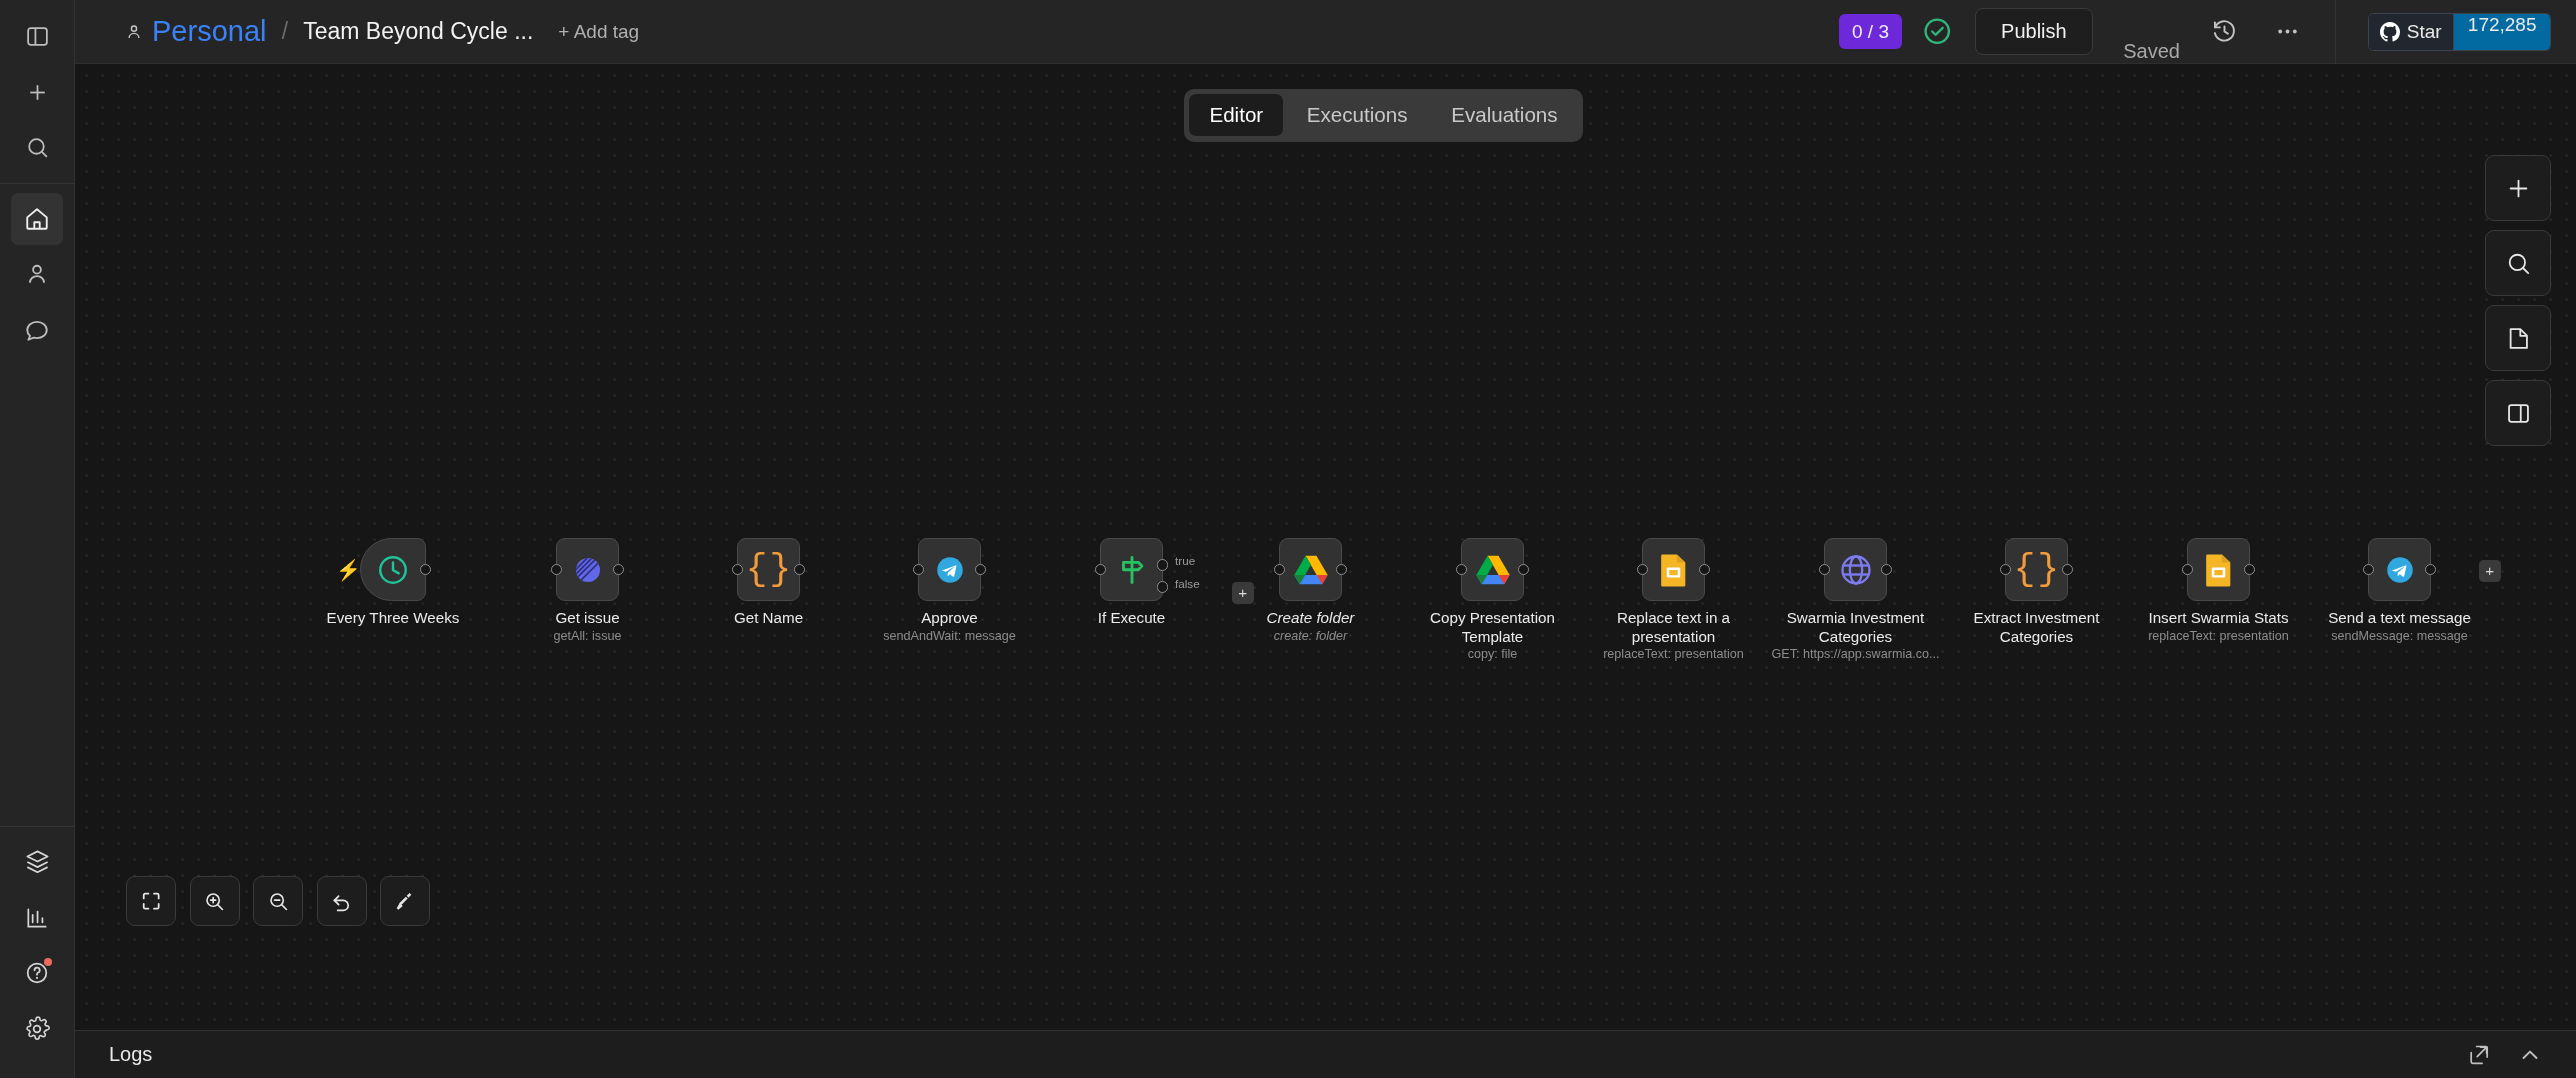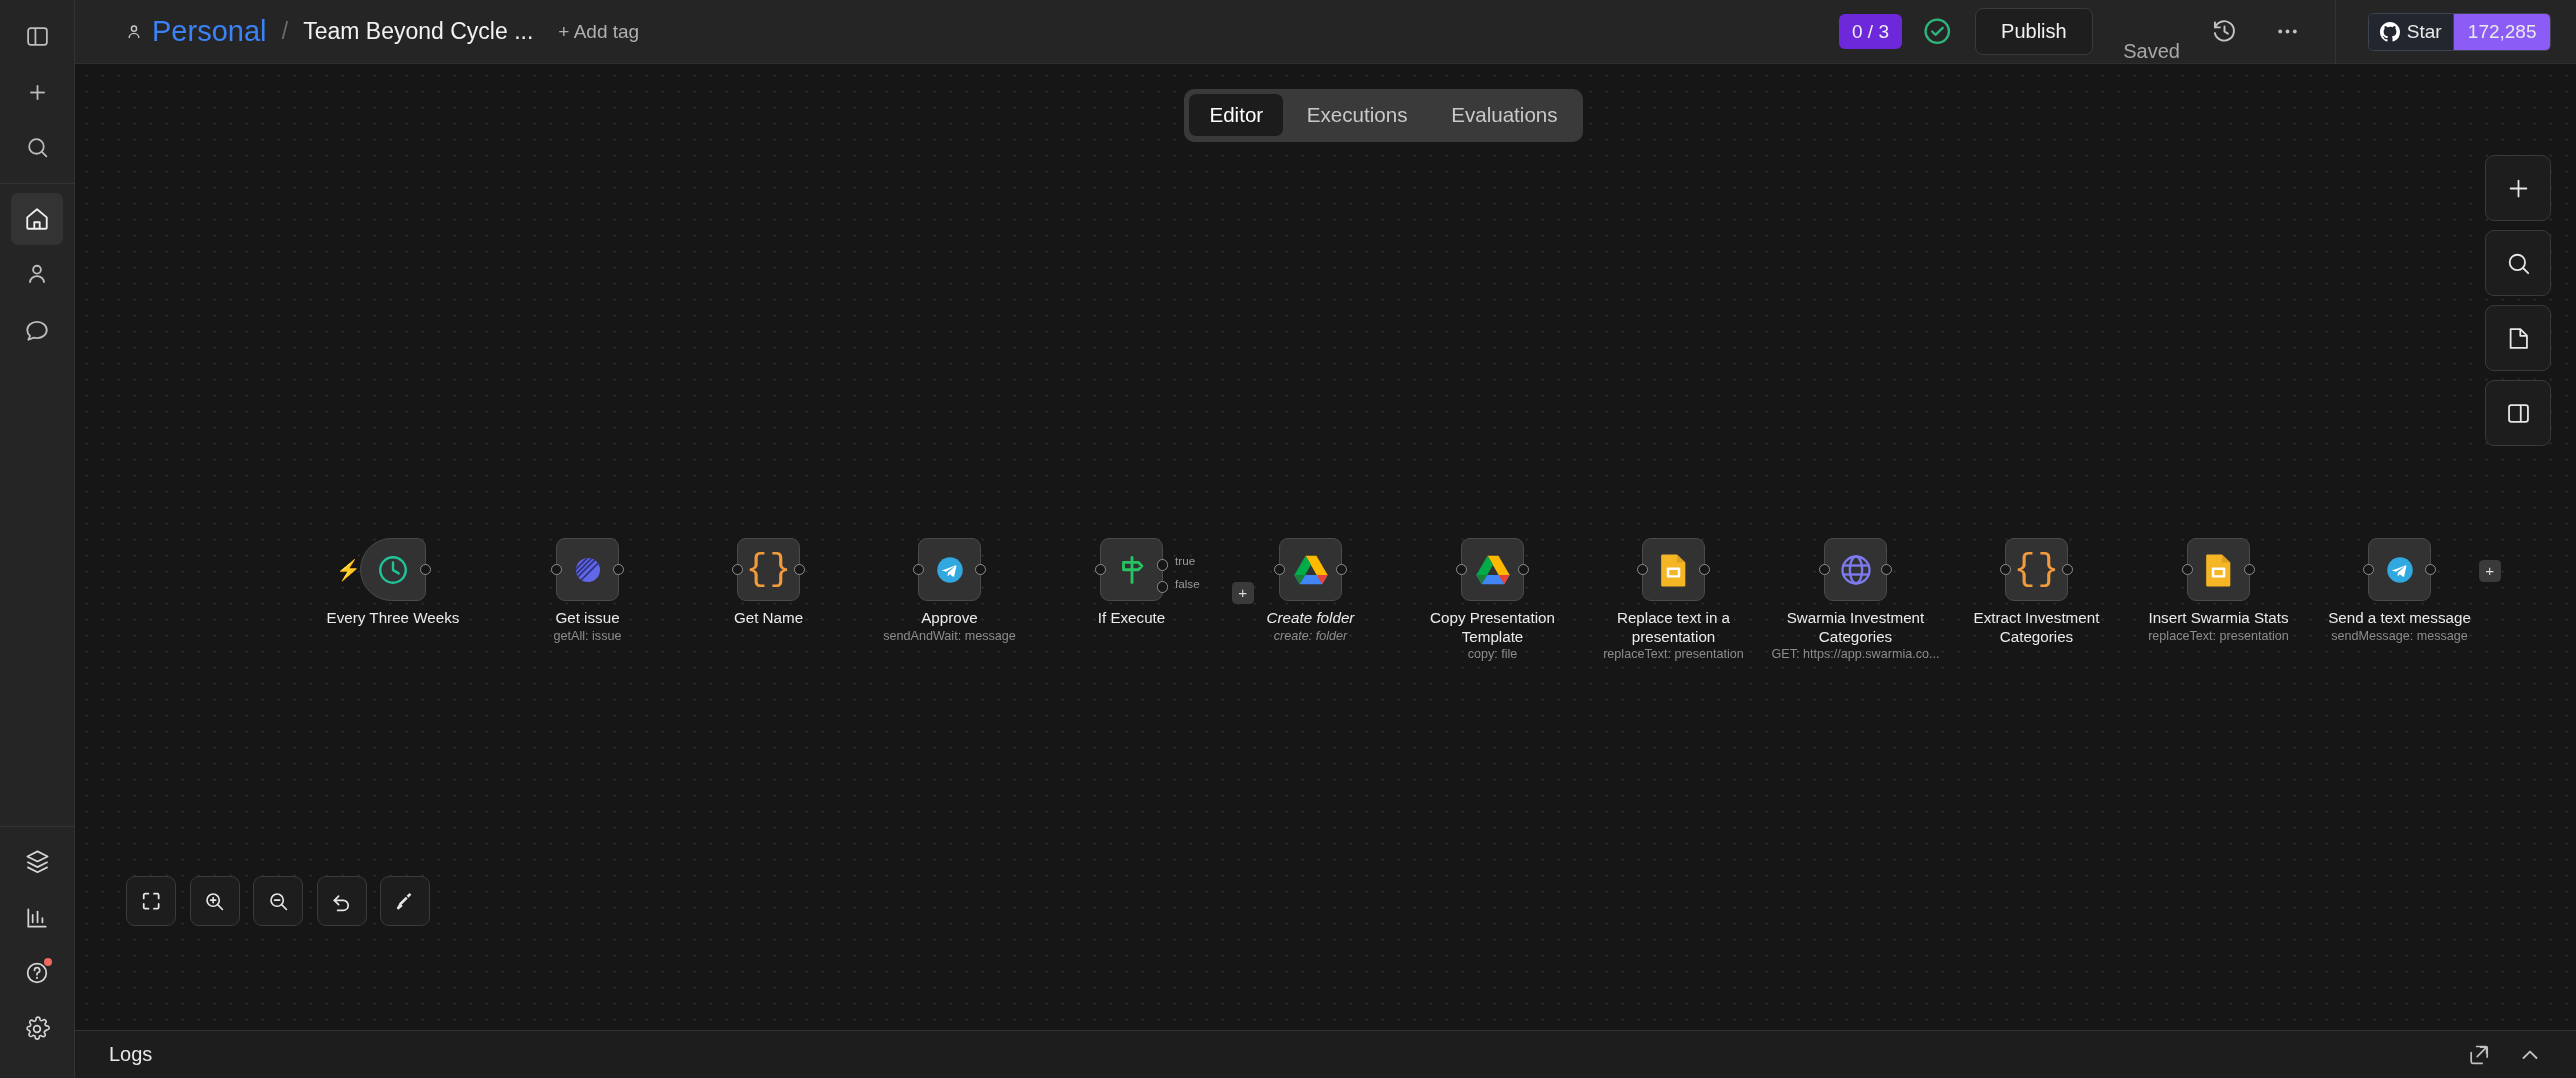--- a/index.html
+++ b/index.html
@@ -86,21 +86,21 @@
     display: flex; align-items: stretch; margin-left: 32px; margin-right: 25px;
     border: 0.9px solid #3d4350; border-radius: 5.4px; overflow: hidden;
     height: 38px;
   }
   .gh-left {
     background: #22262e; display: flex; align-items: center; gap: 6.3px;
     padding: 0 11.7px; cursor: pointer;
   }
   .gh-left span { color: #eaeaea; font-size: 19px; }
   .gh-right {
-    background: #8b5cf6; display: flex; align-items: center;
+    background: #0369a1; display: flex; align-items: flex-start;
     padding: 0 13.5px; border-left: 0.9px solid #3d4350; cursor: pointer;
   }
   .gh-right span { color: #eaeaea; font-size: 19px; }
 
   
   #tabs {
     position: absolute; left: 1109px; top: 89px;
     background: #3a3a3a; border-radius: 10px;
     display: flex; padding: 5.4px; gap: 3.6px;
     z-index: 20;

